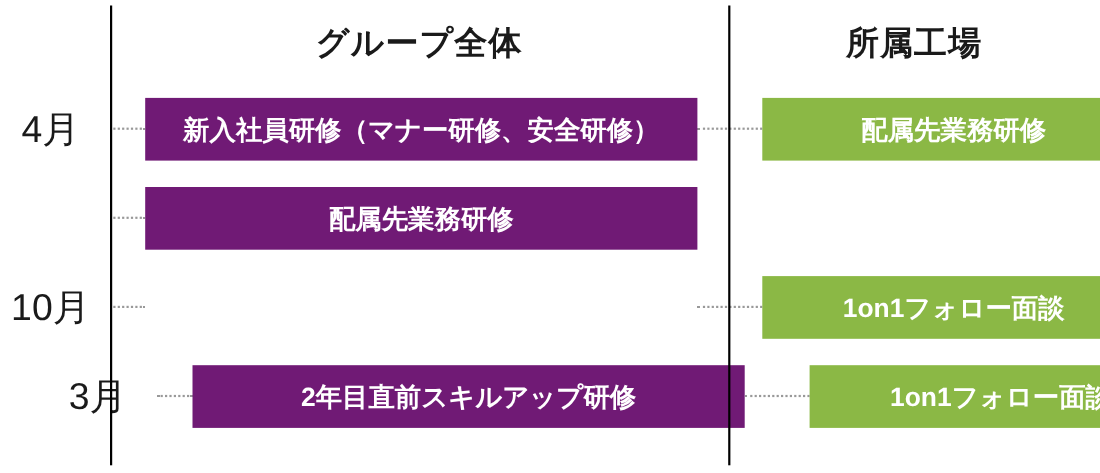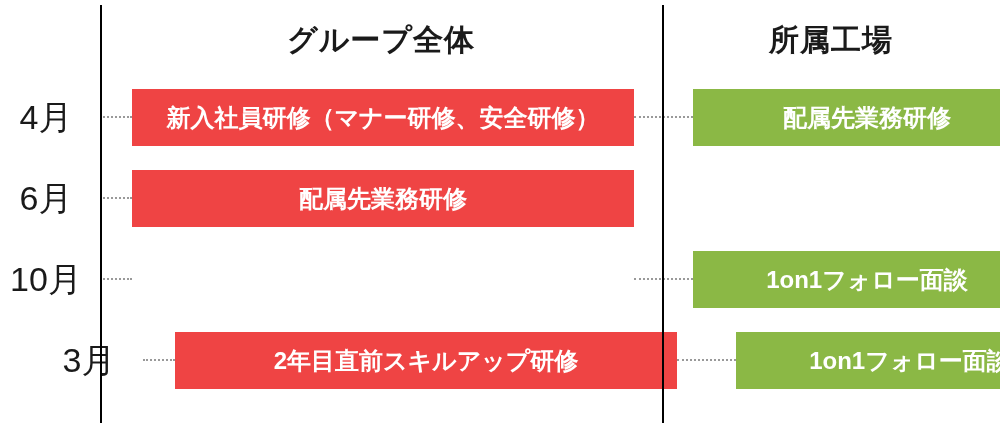--- a/index.html
+++ b/index.html
@@ -56,21 +56,21 @@
     height: 57px;
     display: flex;
     align-items: center;
     justify-content: center;
     color: #ffffff;
     font-weight: bold;
     font-size: 24px;
     white-space: nowrap;
     z-index: 2;
   }
-  .bar.blue  { left: 132px; width: 502px; background: #ef4444; }
+  .bar.blue  { left: 132px; width: 502px; background: #701a75; }
   .bar.green { left: 693px; width: 348px; background: #8bb845; }
 
   .conn {
     position: absolute;
     height: 0;
     border-top: 2px dotted #999999;
     z-index: 1;
   }
   .conn.left  { left: 100px; width: 32px; }
   .conn.mid   { left: 634px; width: 59px; }
@@ -96,21 +96,20 @@
   <div class="col-header factory">所属工場</div>
   <div class="col-header group">グループ全体</div>
 
   <div class="month r1">4月</div>
   <div class="conn left r1"></div>
   <div class="bar blue r1">新入社員研修（マナー研修、安全研修）</div>
   <div class="conn mid r1"></div>
   <div class="bar green r1">配属先業務研修</div>
   <div class="conn right r1"></div>
 
-  <div class="month r2">6月</div>
   <div class="conn left r2"></div>
   <div class="bar blue r2">配属先業務研修</div>
 
   <div class="month r3">10月</div>
   <div class="conn left r3"></div>
   <div class="conn mid r3"></div>
   <div class="bar green r3">1on1フォロー面談</div>
   <div class="conn right r3"></div>
 
   <div class="month r4">3月</div>

